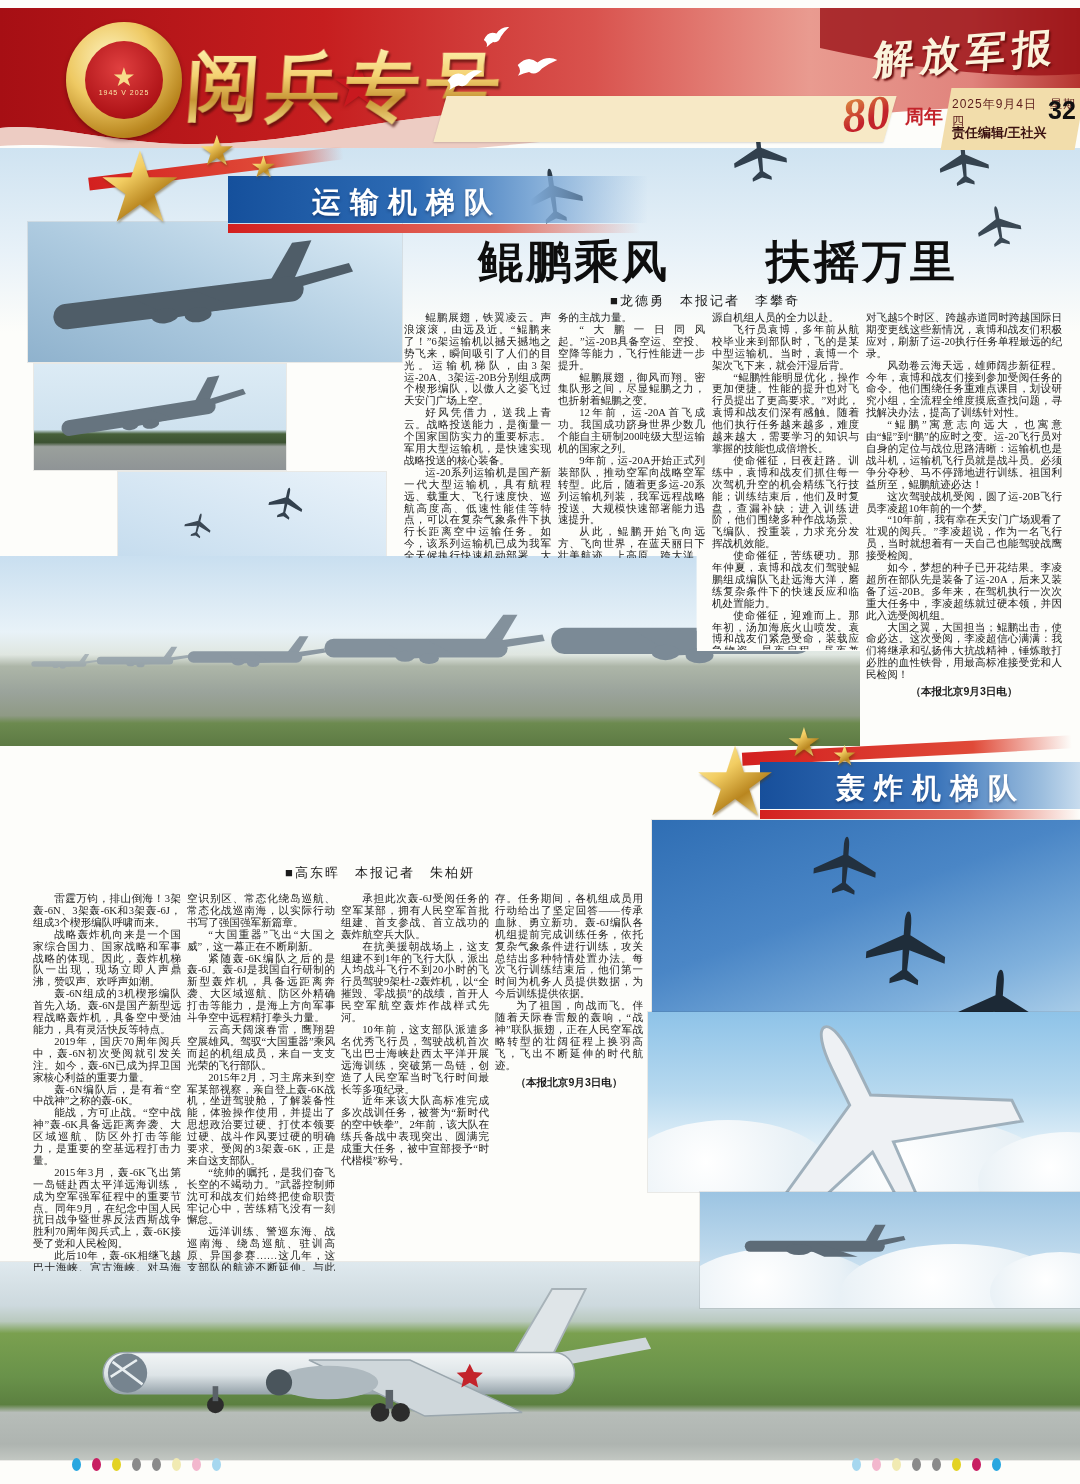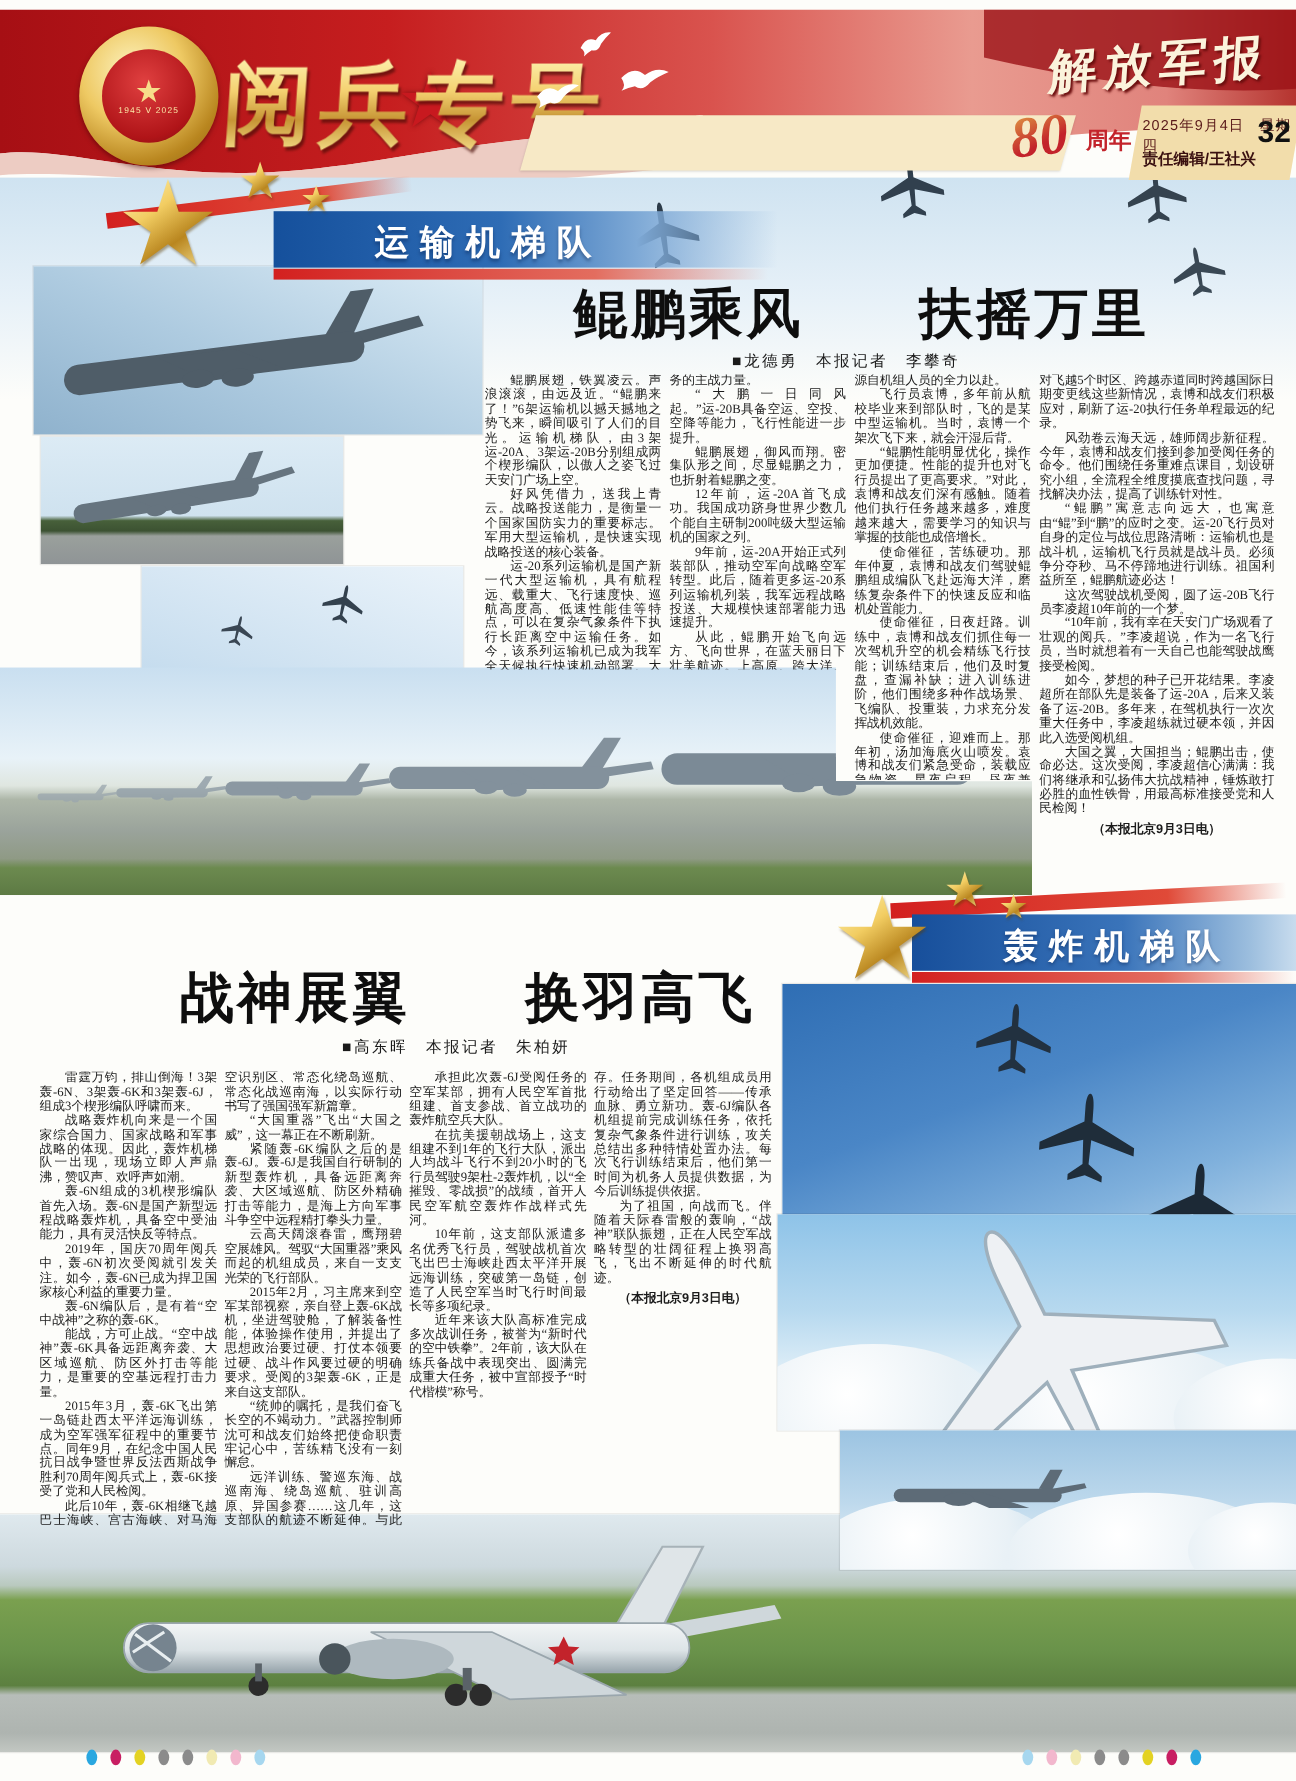--- a/index.html
+++ b/index.html
@@ -245,22 +245,22 @@
       <p>“大鹏一日同风起。”运-20B具备空运、空投、空降等能力，飞行性能进一步提升。</p>
       <p>鲲鹏展翅，御风而翔。密集队形之间，尽显鲲鹏之力，也折射着鲲鹏之变。</p>
       <p>12年前，运-20A首飞成功。我国成功跻身世界少数几个能自主研制200吨级大型运输机的国家之列。</p>
       <p>9年前，运-20A开始正式列装部队，推动空军向战略空军转型。此后，随着更多运-20系列运输机列装，我军远程战略投送、大规模快速部署能力迅速提升。</p>
       <p>从此，鲲鹏开始飞向远方、飞向世界，在蓝天丽日下壮美航迹。上高原、跨大洋、越海洋、出国门，鲲鹏完成多次重大军事任务，发挥了不可替代的作用。</p>
     </div>
   <div class="col" style="left:712px;top:312px;width:147px;height:338px">
       <p class="flush">源自机组人员的全力以赴。</p>
       <p>飞行员袁博，多年前从航校毕业来到部队时，飞的是某中型运输机。当时，袁博一个架次飞下来，就会汗湿后背。</p>
       <p>“鲲鹏性能明显优化，操作更加便捷。性能的提升也对飞行员提出了更高要求。”对此，袁博和战友们深有感触。随着他们执行任务越来越多，难度越来越大，需要学习的知识与掌握的技能也成倍增长。</p>
+      <p>使命催征，日夜赶路。训练中，袁博和战友们抓住每一次驾机升空的机会精练飞行技能；训练结束后，他们及时复盘，查漏补缺；进入训练进阶，他们围绕多种作战场景、飞编队、投重装，力求充分发挥战机效能。</p>
       <p>使命催征，苦练硬功。那年仲夏，袁博和战友们驾驶鲲鹏组成编队飞赴远海大洋，磨练复杂条件下的快速反应和临机处置能力。</p>
-      <p>使命催征，日夜赶路。训练中，袁博和战友们抓住每一次驾机升空的机会精练飞行技能；训练结束后，他们及时复盘，查漏补缺；进入训练进阶，他们围绕多种作战场景、飞编队、投重装，力求充分发挥战机效能。</p>
       <p>使命催征，迎难而上。那年初，汤加海底火山喷发。袁博和战友们紧急受命，装载应急物资，星夜启程、昼夜兼程，将中国人民的深情厚谊送递到汤加。面</p>
     </div>
   <div class="col" style="left:866px;top:312px;width:196px;height:432px">
       <p class="flush">对飞越5个时区、跨越赤道同时跨越国际日期变更线这些新情况，袁博和战友们积极应对，刷新了运-20执行任务单程最远的纪录。</p>
       <p>风劲卷云海天远，雄师阔步新征程。今年，袁博和战友们接到参加受阅任务的命令。他们围绕任务重难点课目，划设研究小组，全流程全维度摸底查找问题，寻找解决办法，提高了训练针对性。</p>
       <p>“鲲鹏”寓意志向远大，也寓意由“鲲”到“鹏”的应时之变。运-20飞行员对自身的定位与战位思路清晰：运输机也是战斗机，运输机飞行员就是战斗员。必须争分夺秒、马不停蹄地进行训练。祖国利益所至，鲲鹏航迹必达！</p>
       <p>这次驾驶战机受阅，圆了运-20B飞行员李凌超10年前的一个梦。</p>
       <p>“10年前，我有幸在天安门广场观看了壮观的阅兵。”李凌超说，作为一名飞行员，当时就想着有一天自己也能驾驶战鹰接受检阅。</p>
       <p>如今，梦想的种子已开花结果。李凌超所在部队先是装备了运-20A，后来又装备了运-20B。多年来，在驾机执行一次次重大任务中，李凌超练就过硬本领，并因此入选受阅机组。</p>
       <p>大国之翼，大国担当；鲲鹏出击，使命必达。这次受阅，李凌超信心满满：我们将继承和弘扬伟大抗战精神，锤炼敢打必胜的血性铁骨，用最高标准接受党和人民检阅！</p>
@@ -269,21 +269,20 @@
 
   <div class="sec-stripe" style="left:742px;top:744px;width:330px;transform:rotate(-3deg)"></div>
   <div class="sec-bar" style="left:760px;top:762px;width:320px;background:linear-gradient(90deg,#174f9b 0%,#3a74ba 55%,#9cbede 88%,#c8dcee 100%)">
     <span class="label" style="left:76px">轰炸机梯队</span>
   </div>
   <div class="sec-under" style="left:760px;top:810px;width:320px"></div>
   <span class="gstar" style="left:692px;top:734px;font-size:96px;line-height:96px">★</span>
   <span class="gstar" style="left:786px;top:722px;font-size:40px;line-height:40px">★</span>
   <span class="gstar" style="left:832px;top:742px;font-size:28px;line-height:28px">★</span>
 
-  <div class="headline" style="left:150px;top:802px;width:460px">战神展翼　　换羽高飞</div>
   <div class="byline" style="left:150px;top:864px;width:460px">■高东晖　本报记者　朱柏妍</div>
 
   <div class="photo photoE" style="left:652px;top:820px;width:428px;height:192px">
     <svg style="position:absolute;left:160px;top:14px;transform:rotate(4deg)" width="66" height="66" viewBox="0 0 100 100">
         <use href="#plane-top" fill="#223140"></use>
       </svg>
     <svg style="position:absolute;left:212px;top:88px;transform:rotate(4deg)" width="84" height="84" viewBox="0 0 100 100">
         <use href="#plane-top" fill="#1f2d3a"></use>
       </svg>
     <svg style="position:absolute;left:300px;top:146px;transform:rotate(4deg)" width="92" height="92" viewBox="0 0 100 100">

